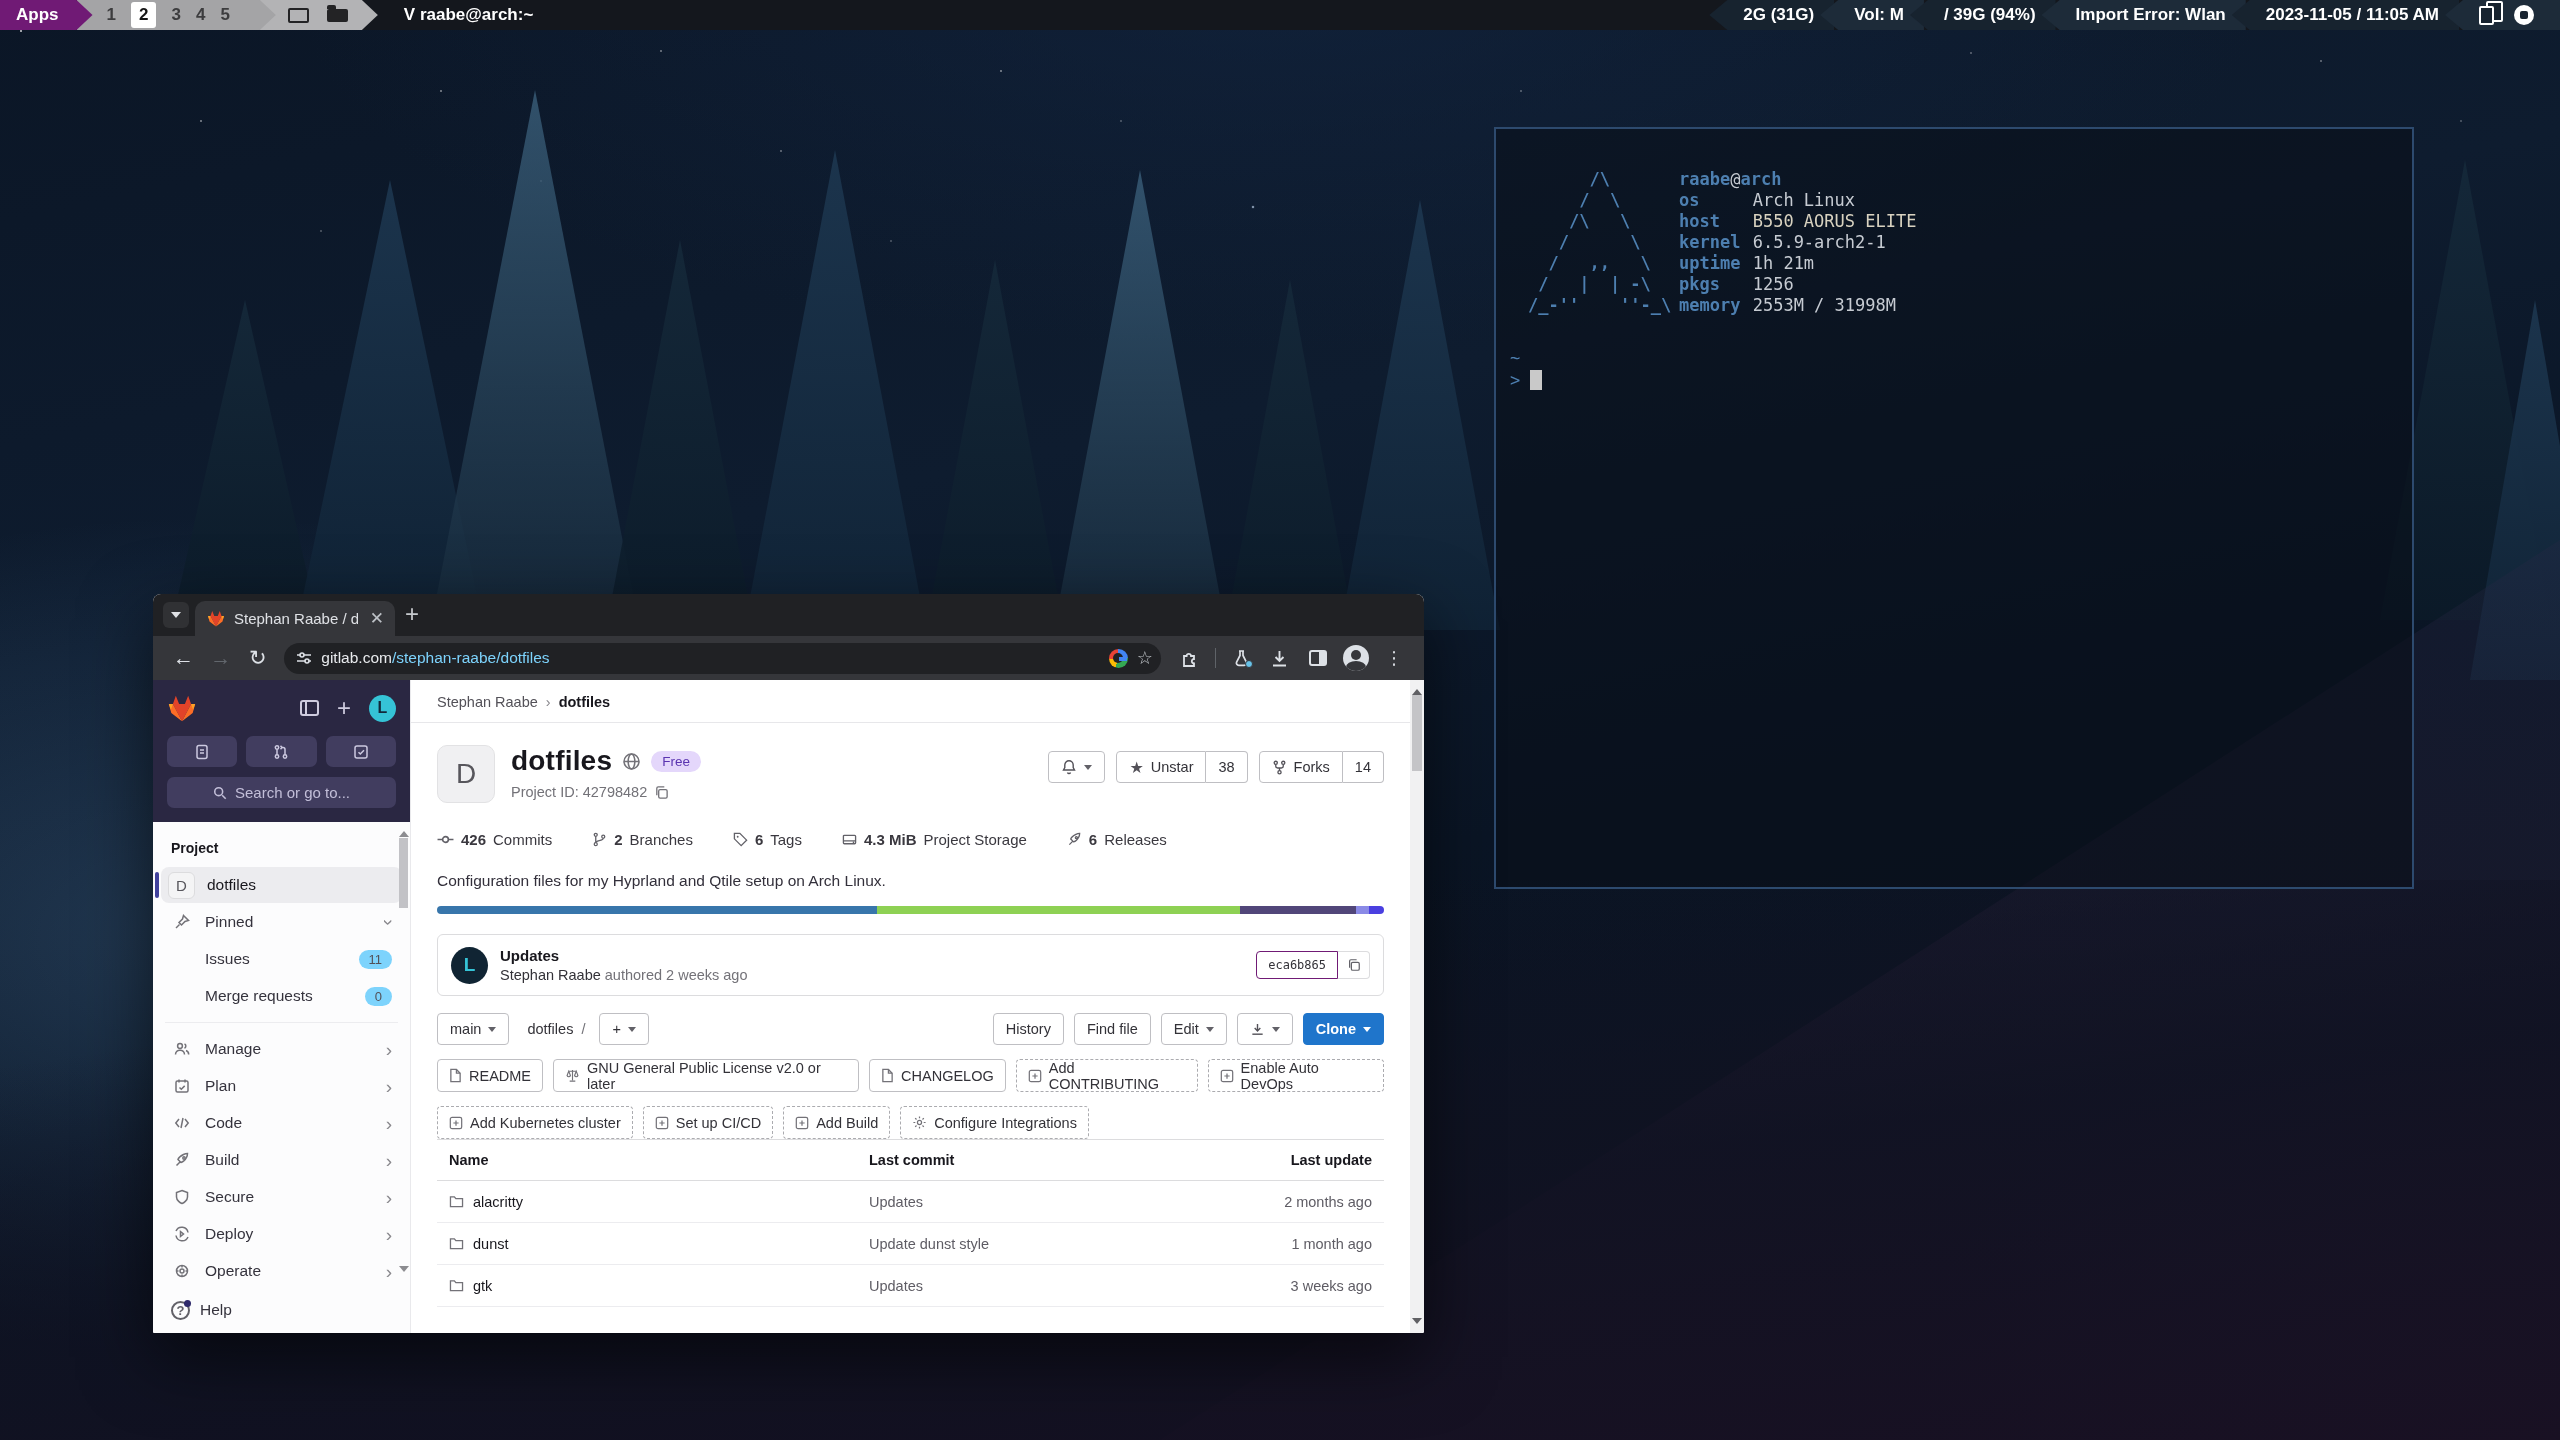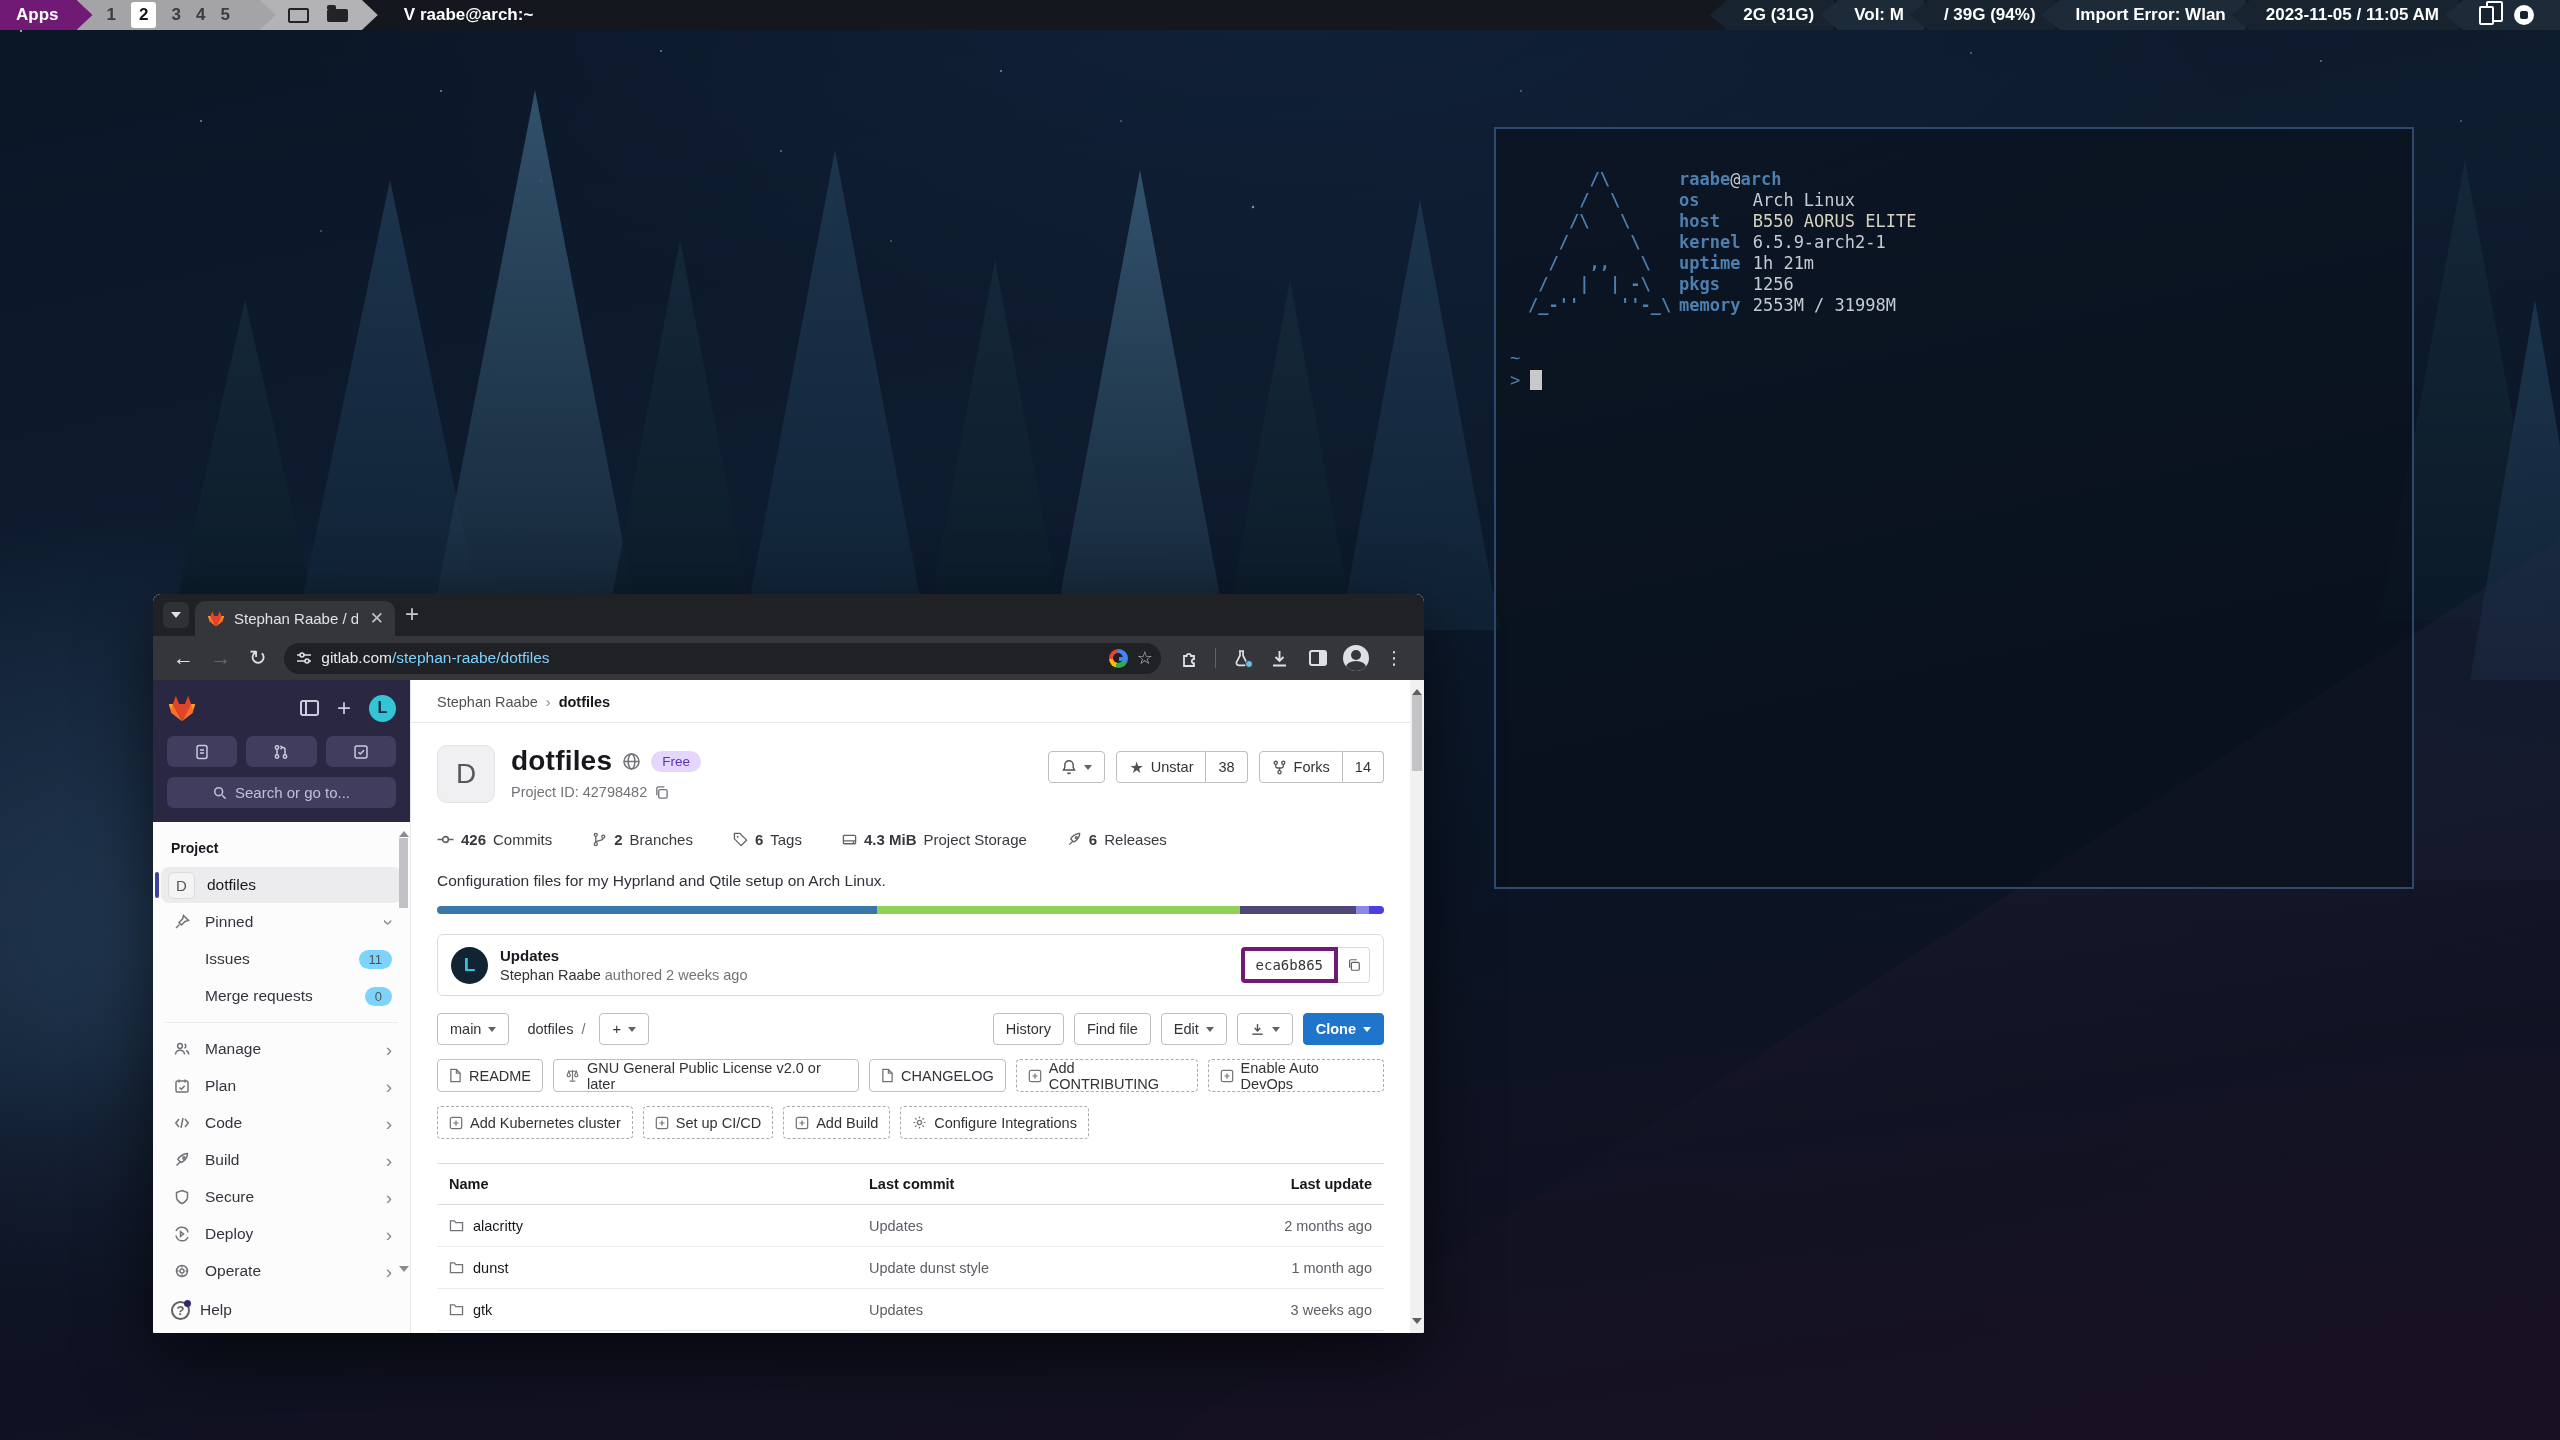--- a/index.html
+++ b/index.html
@@ -193,36 +193,36 @@
   .langbar span { height:100%; display:block; }
   .commit-box { margin-top:20px; border:1px solid #dcdcde; border-radius:6px; height:62px;
     display:flex; align-items:center; padding:0 13px; }
   .commit-avatar { width:37px; height:37px; border-radius:50%; background:#102433; color:#35c3d6;
     font-weight:bold; font-size:19px; display:flex; align-items:center; justify-content:center; flex:none; }
   .commit-texts { margin-left:12px; }
   .commit-title { font-size:15px; font-weight:bold; color:#18171d; }
   .commit-sub { font-size:14.5px; margin-top:3px; color:#333238; }
   .commit-meta { color:#737278; }
   .sha-group { margin-left:auto; display:flex; }
-  .sha { border:4px solid #701a75; border-radius:4px 0 0 4px; padding:6px 11px;
-    font-family:"DejaVu Sans Mono", monospace; font-size:14px; color:#333238; }
+  .sha { border:1px solid #701a75; border-radius:4px 0 0 4px; padding:6px 11px;
+    font-family:"DejaVu Sans Mono", monospace; font-size:12px; color:#333238; }
   .sha-copy { border:1px solid #dcdcde; border-left:none; border-radius:0 4px 4px 0; width:32px;
     display:flex; align-items:center; justify-content:center; color:#626168; }
   .tree-toolbar { display:flex; align-items:center; gap:10px; margin-top:17px; }
   .path-txt { font-size:14.5px; color:#333238; margin:0 2px 0 8px; }
   .path-slash { color:#737278; margin-right:2px; }
   .tt-right { margin-left:auto; display:flex; gap:10px; }
   .btn-blue { background:#1f75cb; border-color:#1f75cb; color:#fff; font-weight:600; }
   .btn-blue .caret { border-top-color:#fff; }
   .badge-row { display:flex; gap:10px; margin-top:14px; }
   .fbadge { height:33px; border:1px solid #bfbfc3; border-radius:4px; display:flex; align-items:center;
     gap:7px; padding:0 11px; font-size:14.5px; color:#333238; }
   .fbadge .ico { color:#737278; display:flex; }
   .fbadge.dashed { border:1px dashed #ababaf; }
-  .filetable { margin-top:24px; }
+  .filetable { }
   .ft-row { display:flex; align-items:center; height:42px; border-bottom:1px solid #ececef;
     font-size:14.5px; color:#18171d; padding:0 12px; }
   .ft-head { border-top:1px solid #dcdcde; border-bottom:1px solid #dcdcde; font-weight:600; }
   .ft-name { width:420px; display:flex; align-items:center; gap:9px; }
   .ft-name .ico { color:#737278; display:flex; }
   .ft-commit { flex:1; color:#5e5c64; }
   .ft-upd { width:190px; text-align:right; color:#5e5c64; }
   .ft-head .ft-commit, .ft-head .ft-upd { color:#18171d; }
 
   

